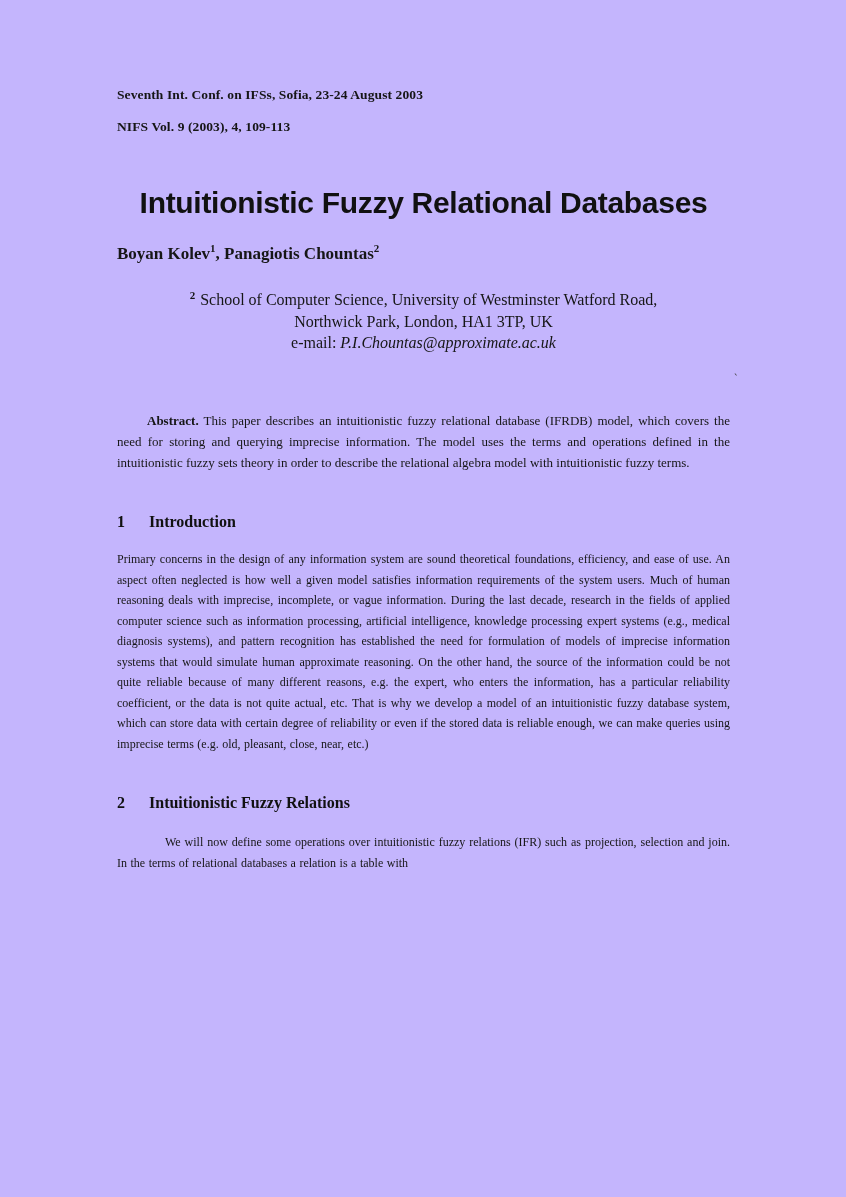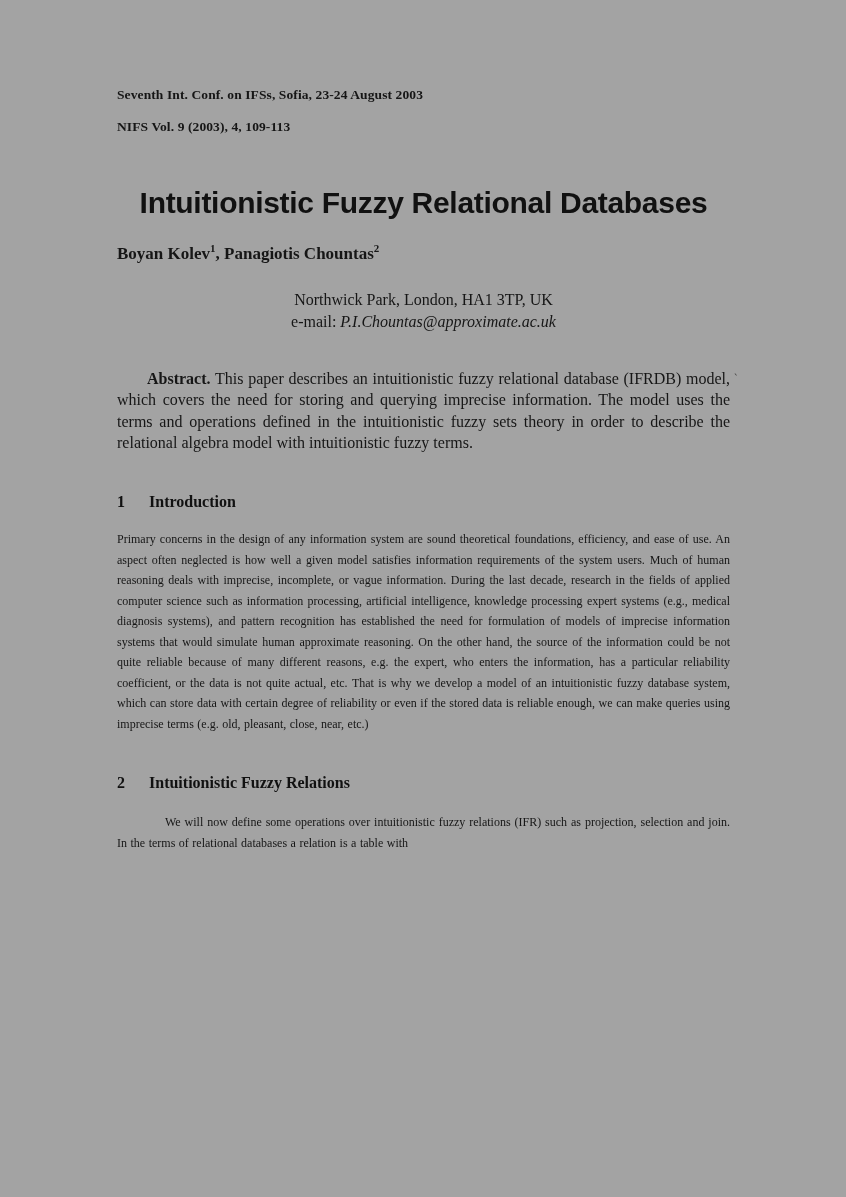--- a/index.html
+++ b/index.html
@@ -5,21 +5,21 @@
   html, body {
     margin: 0;
     padding: 0;
     background: #e8e8e8;
   }
   .page {
     position: relative;
     width: 846px;
     height: 1197px;
     margin: 0 auto;
-    background: #a3a3a3;
+    background: #c4b5fd;
     color: #161616;
     overflow: hidden;
   }
   .content {
     position: absolute;
     left: 117px;
     top: 0;
     width: 613px;
     font-family: "Liberation Serif", serif;
   }
@@ -59,23 +59,23 @@
   .affil-1 { margin-top: 20px; }
   .affil-2 { margin-top: 24px; }
   .affil sup {
     font-size: 11px;
     font-weight: bold;
     line-height: 0;
     margin-right: 5px;
   }
   .affil .email { font-style: italic; }
   .abstract {
-    margin-top: 36px;
+    margin-top: 56px;
     text-align: justify;
-    font-size: 16px;
+    font-size: 13px;
     line-height: 21.3px;
     text-indent: 30px;
   }
   .abstract .abs-label { font-weight: bold; }
   .sec-heading {
     margin: 0;
     font-size: 16px;
     line-height: 24px;
     font-weight: bold;
     color: #111;
@@ -113,20 +113,21 @@
     <div class="runhead rh1">Seventh Int. Conf. on IFSs, Sofia, 23-24 August 2003</div>
     <div class="runhead rh2">NIFS Vol. 9 (2003), 4, 109-113</div>
 
     <div class="paper-title">Intuitionistic Fuzzy Relational Databases</div>
 
     <div class="authors"><span>Boyan Kolev</span><sup>1</sup><span>,</span>
       <span>Panagiotis Chountas</span><sup>2</sup></div>
 
 
     <div class="affil affil-2">
+      <div><sup>2</sup><span>School of Computer Science, University of Westminster Watford Road,</span></div>
       <div>Northwick Park, London, HA1 3TP, UK</div>
       <div><span>e-mail:</span>
         <span class="email">P.I.Chountas@approximate.ac.uk</span></div>
     </div>
 
     <div class="abstract"><span class="abs-label">Abstract.</span><span> This paper describes an intuitionistic fuzzy relational database (IFRDB) model, which covers the need for storing and querying imprecise information. The model uses the terms and operations defined in the intuitionistic fuzzy sets theory in order to describe the relational algebra model with intuitionistic fuzzy terms.</span></div>
 
     <div class="sec-heading h1"><span class="sec-num">1</span><span class="sec-title">Introduction</span></div>
 
     <p class="body-par par-intro">Primary concerns in the design of any information system are sound theoretical foundations, efficiency, and ease of use. An aspect often neglected is how well a given model satisfies information requirements of the system users. Much of human reasoning deals with imprecise, incomplete, or vague information. During the last decade, research in the fields of applied computer science such as information processing, artificial intelligence, knowledge processing expert systems (e.g., medical diagnosis systems), and pattern recognition has established the need for formulation of models of imprecise information systems that would simulate human approximate reasoning. On the other hand, the source of the information could be not quite reliable because of many different reasons, e.g. the expert, who enters the information, has a particular reliability coefficient, or the data is not quite actual, etc. That is why we develop a model of an intuitionistic fuzzy database system, which can store data with certain degree of reliability or even if the stored data is reliable enough, we can make queries using imprecise terms (e.g. old, pleasant, close, near, etc.)</p>

